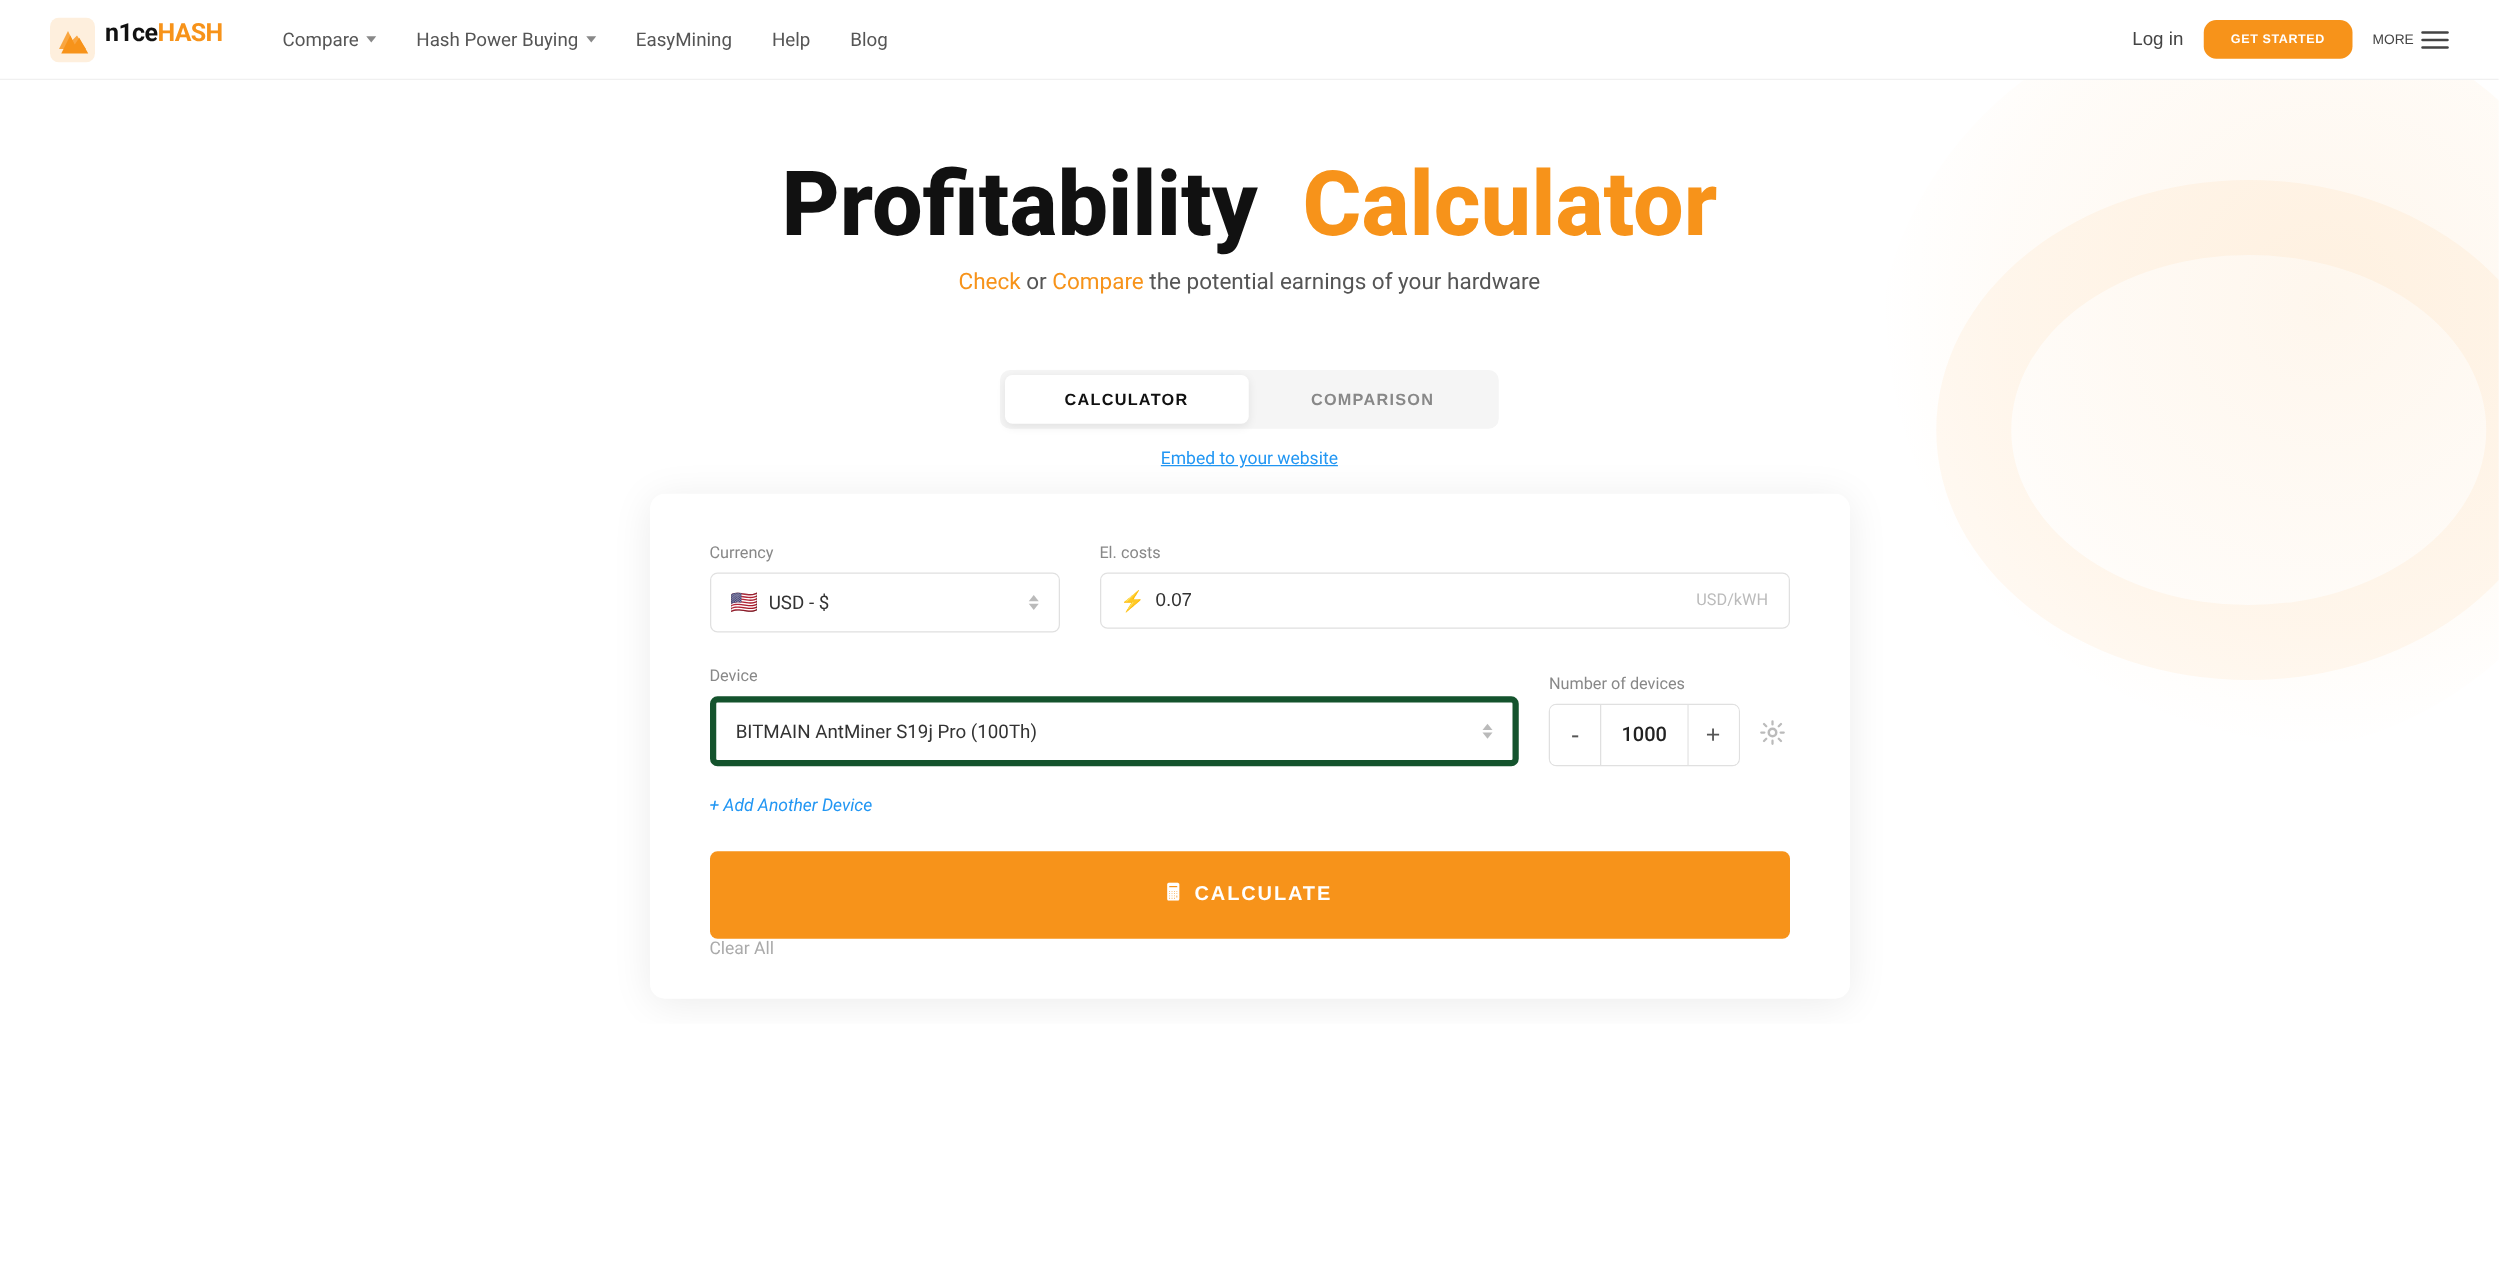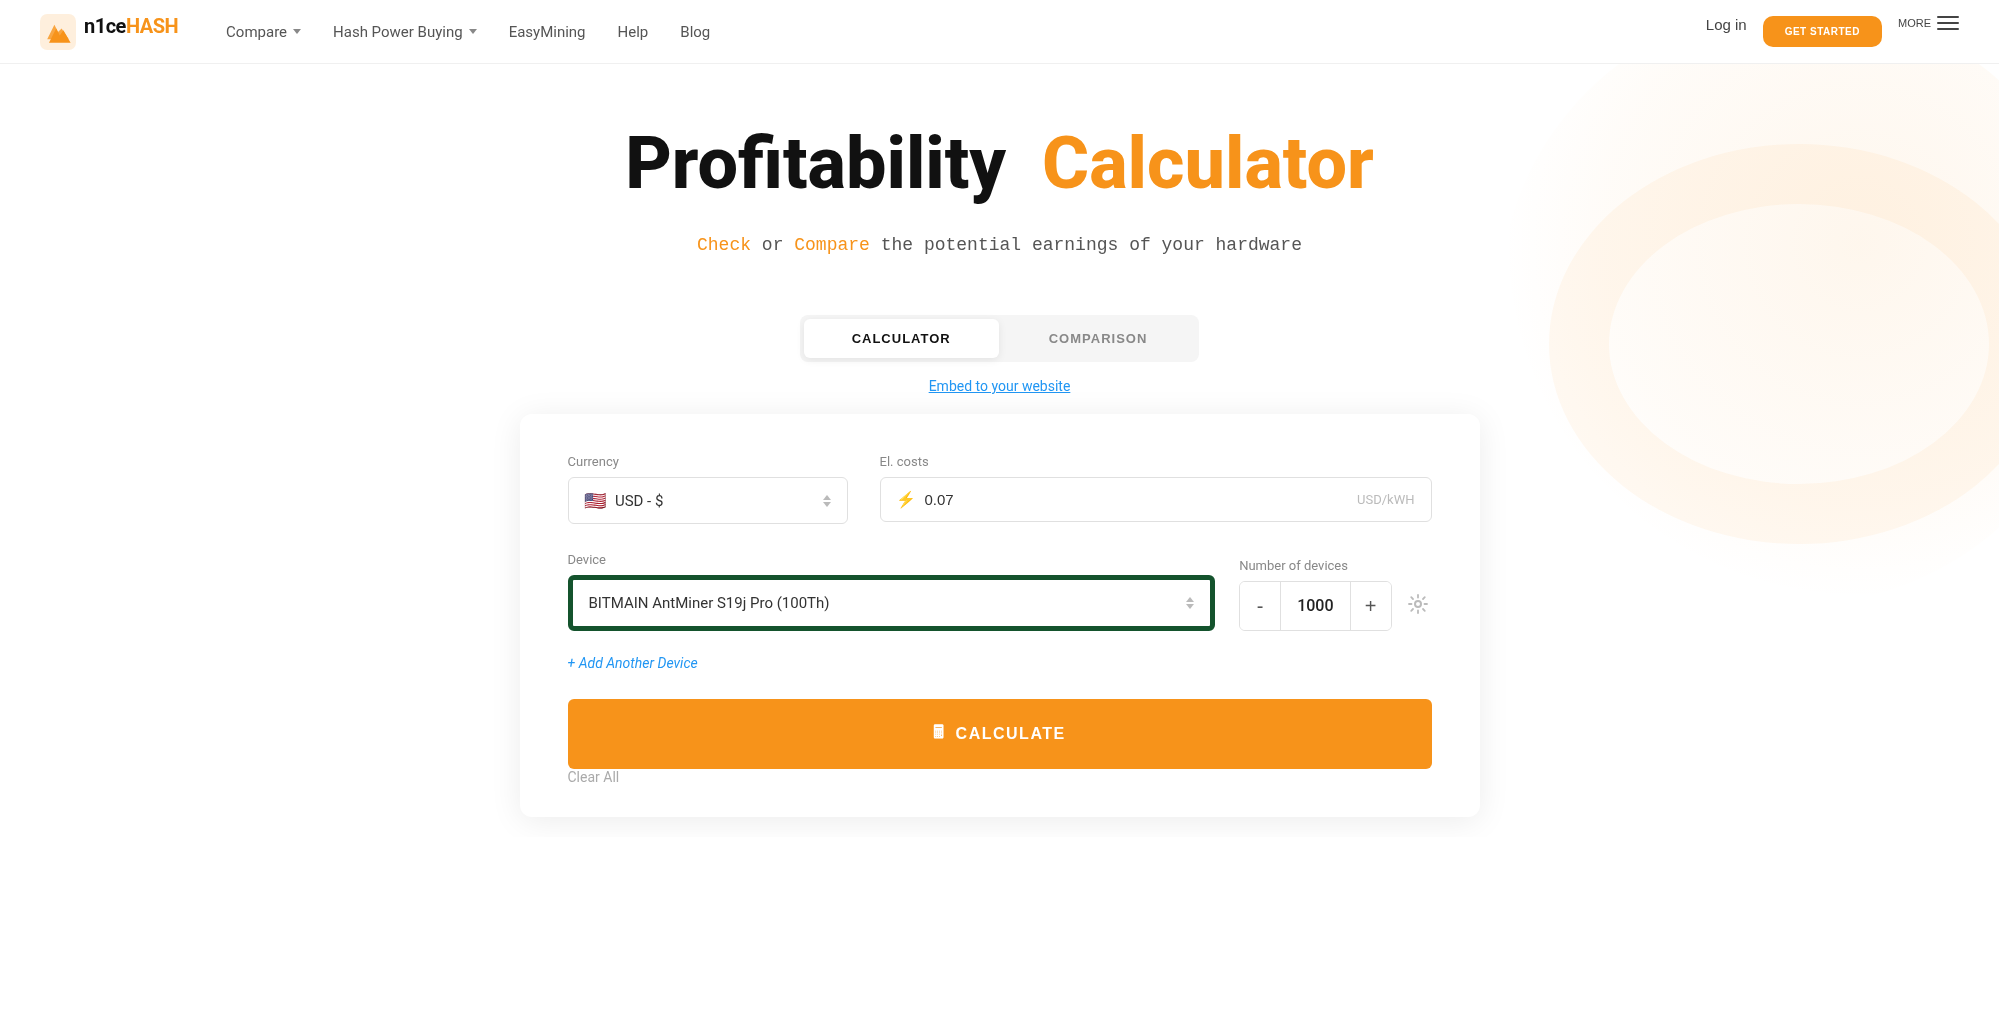--- a/index.html
+++ b/index.html
@@ -49,21 +49,21 @@
     .nav-links li a {
       text-decoration: none;
       color: #555;
       font-size: 15px;
       display: flex;
       align-items: center;
       gap: 4px;
     }
     .nav-right {
       display: flex;
-      align-items: flex-start;
+      align-items: center;
       gap: 16px;
     }
     .btn-login {
       background: none;
       border: none;
       color: #444;
       font-size: 15px;
       cursor: pointer;
       font-weight: 500;
     }
@@ -149,24 +149,23 @@
       z-index: 1;
     }
     .hero h1 {
       font-size: 72px;
       font-weight: 800;
       color: #111;
       line-height: 1.1;
     }
     .hero h1 .orange { color: #f7931a; }
     .hero p {
-      margin-top: 32px;
+      margin-top: 12px;
       font-size: 18px;
       color: #555;
-      font-family: Liberation Mono, monospace;
     }
     .hero p .link-check { color: #f7931a; cursor: pointer; }
     .hero p .link-compare { color: #f7931a; cursor: pointer; }
 
     
     .tabs-wrapper {
       display: flex;
       justify-content: center;
       margin-top: 40px;
       position: relative;

